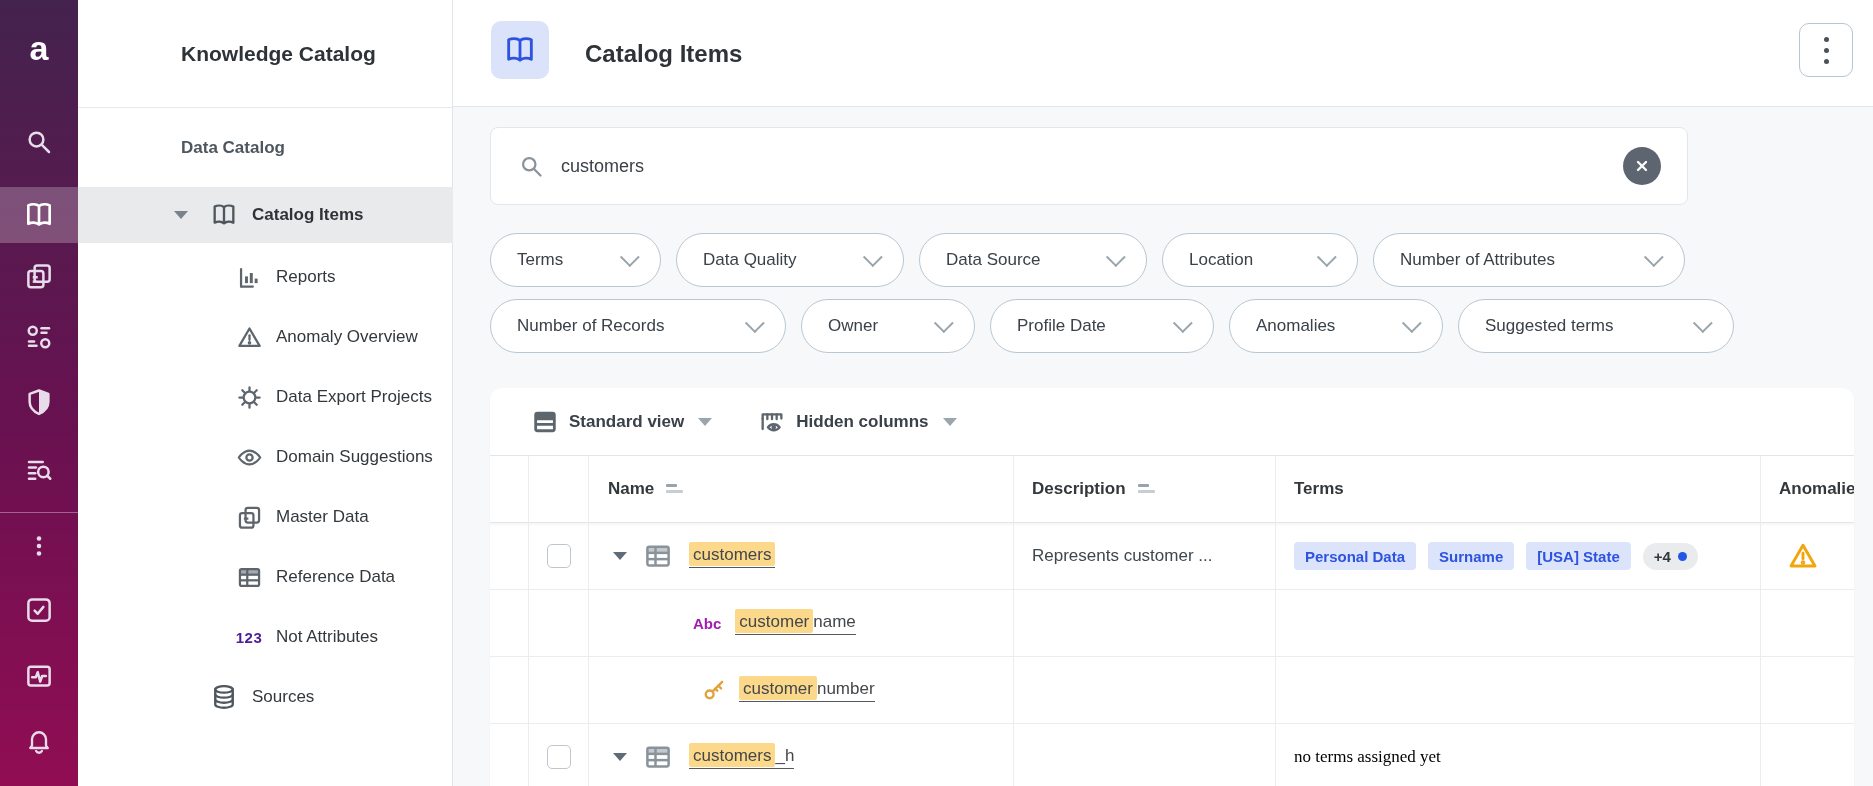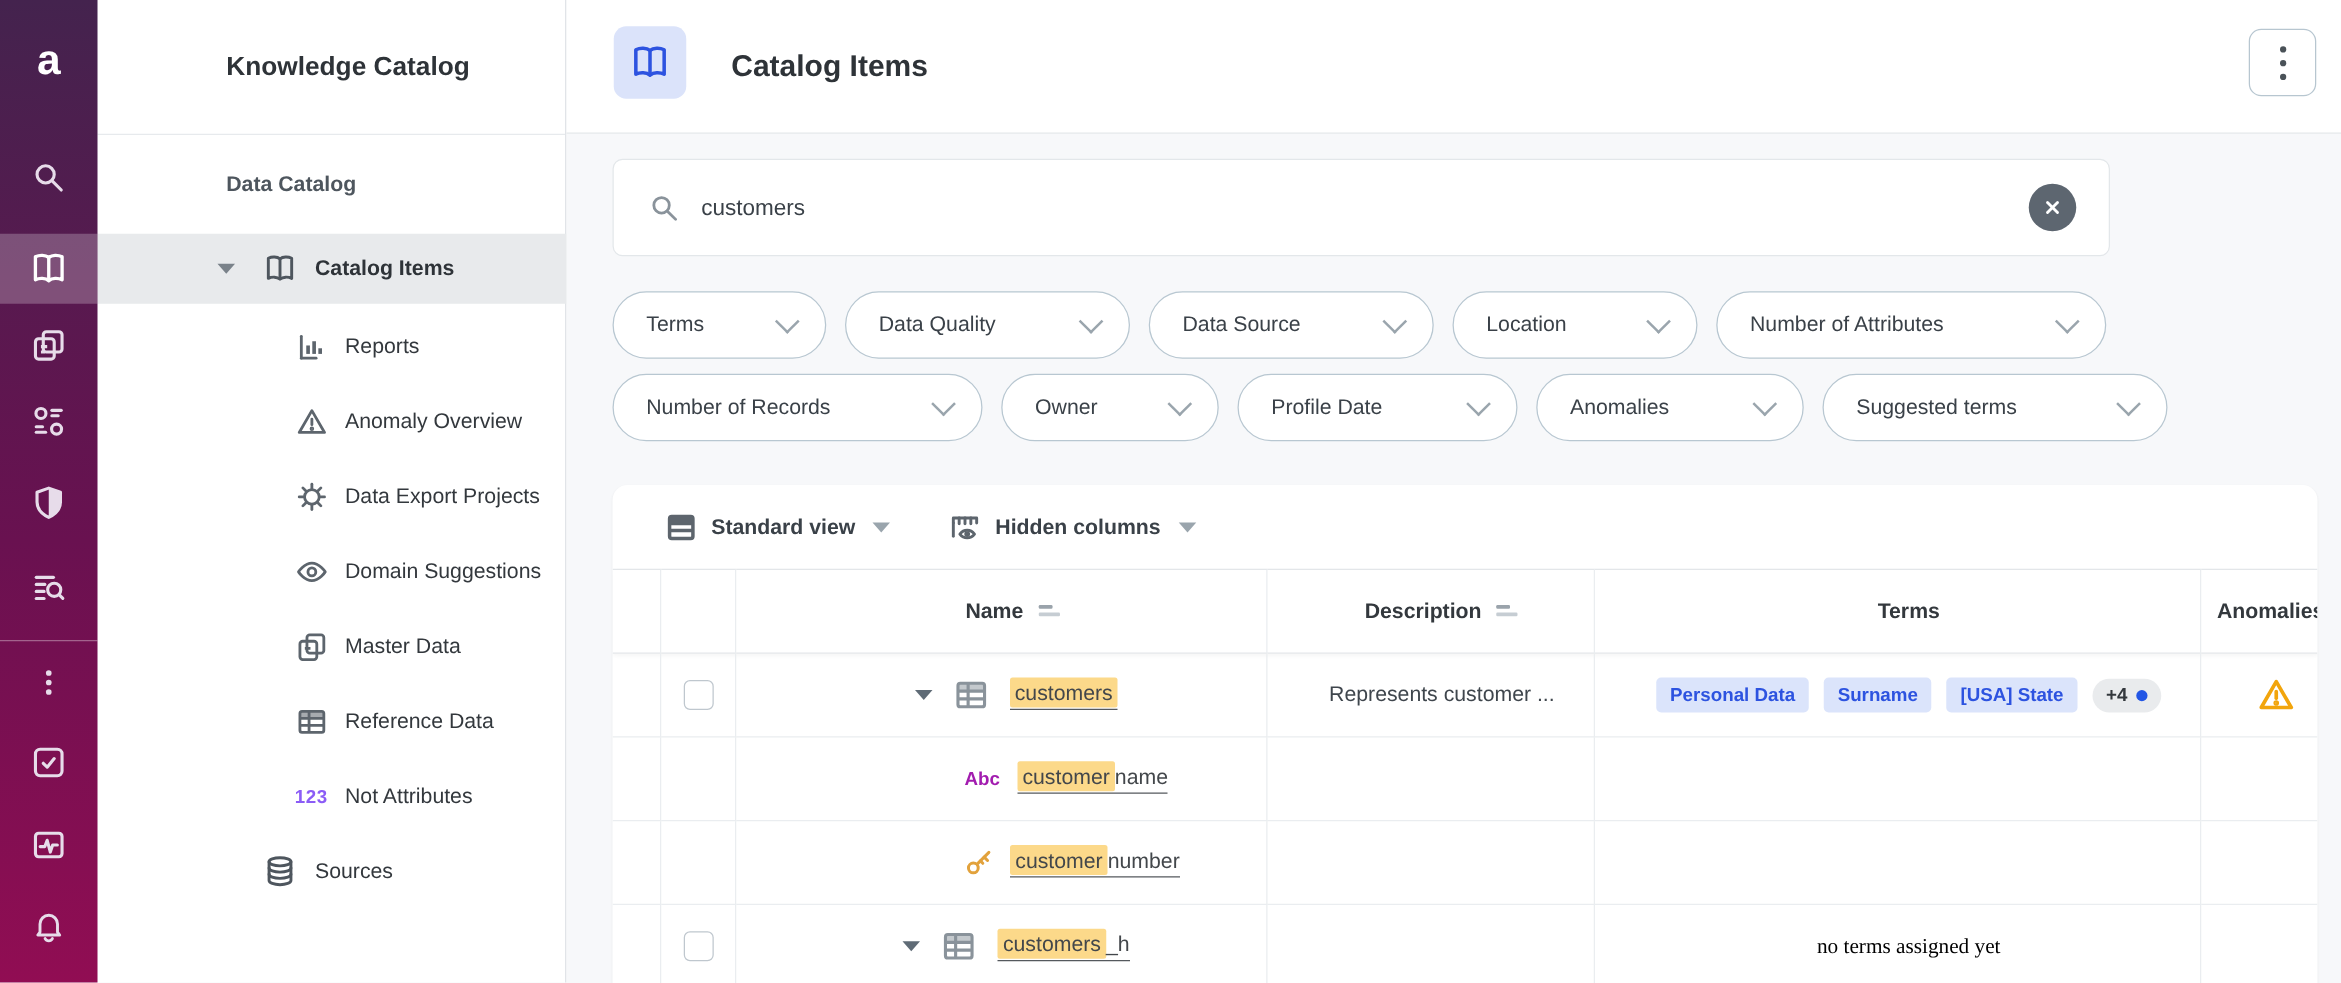--- a/index.html
+++ b/index.html
@@ -29,21 +29,21 @@
     align-items:center; cursor:pointer; color:#33383d; font-size:17px; }
   .tree-row.selected { background:#e8eaec; height:56px; font-weight:bold; color:#2e3338; }
   .tree-caret { position:absolute; left:96px; width:0; height:0;
     border-left:7px solid transparent; border-right:7px solid transparent;
     border-top:8px solid #7a828a; }
   .tree-icon { position:absolute; left:131px; width:30px; height:30px; color:#4e565e;
     display:flex; align-items:center; justify-content:center; }
   .tree-icon.child { left:156px; color:#5d656d; }
   .tree-label { position:absolute; left:174px; white-space:nowrap; }
   .tree-label.child { left:198px; }
-  .num123 { font-size:15px; font-weight:bold; color:#8b5cf6; letter-spacing:.5px; }
+  .num123 { font-size:15px; font-weight:bold; color:#4c1d95; letter-spacing:.5px; }
 
   
   .main { position:absolute; left:453px; top:0; right:0; bottom:0; background:#f7f8fa; }
   .main-header { position:absolute; left:0; right:0; top:0; height:107px; background:#fff;
     border-bottom:1px solid #e4e7ea; }
   .title-tile { position:absolute; left:38px; top:21px; width:58px; height:58px;
     border-radius:10px; background:#dbe3fa; color:#2d53e0; display:flex;
     align-items:center; justify-content:center; }
   .page-title { position:absolute; left:132px; top:0; height:107px; display:flex;
     align-items:center; font-size:24px; font-weight:bold; color:#2e3338; }
@@ -82,21 +82,21 @@
     border-radius:12px 12px 0 0; box-shadow:0 1px 2px rgba(0,0,0,.05); overflow:hidden; }
   .card-toolbar { height:67px; display:flex; align-items:center; padding-left:41px;
     gap:10px; color:#3a4148; font-size:17px; font-weight:bold; }
   .toolbar-group { display:flex; align-items:center; gap:10px; cursor:pointer; }
   .toolbar-group + .toolbar-group { margin-left:36px; }
   .tb-caret { width:0; height:0; border-left:7px solid transparent;
     border-right:7px solid transparent; border-top:8px solid #9aa5ad; margin-left:4px; }
 
   .tgrid { display:grid; grid-template-columns:39px 60px 425px 262px 485px minmax(0,1fr); }
   .tgrid .cell { border-right:1px solid #eaedf0; border-bottom:1px solid #eaedf0;
-    display:flex; align-items:center; min-width:0;justify-content:center; }
+    display:flex; align-items:center; min-width:0; }
   .tgrid .cell.last { border-right:none; }
   .thead .cell { height:68px; border-top:1px solid #e3e6e9; border-bottom:1px solid #e3e6e9;
     font-weight:bold; font-size:17px; color:#33383d; }
   .thead { box-shadow:0 2px 3px rgba(0,0,0,.04); }
   .tbody .cell { height:67px; font-size:17px; color:#3f464d; }
   .pad { padding-left:18px; }
   .sort-icon { display:inline-block; margin-left:12px; width:18px; height:10px; position:relative; }
   .sort-icon i { position:absolute; left:0; height:3px; border-radius:1px; display:block; }
   .sort-icon i.a { top:0; width:11px; background:#9aa3ab; }
   .sort-icon i.b { top:6px; width:17px; background:#c6cdd3; }

